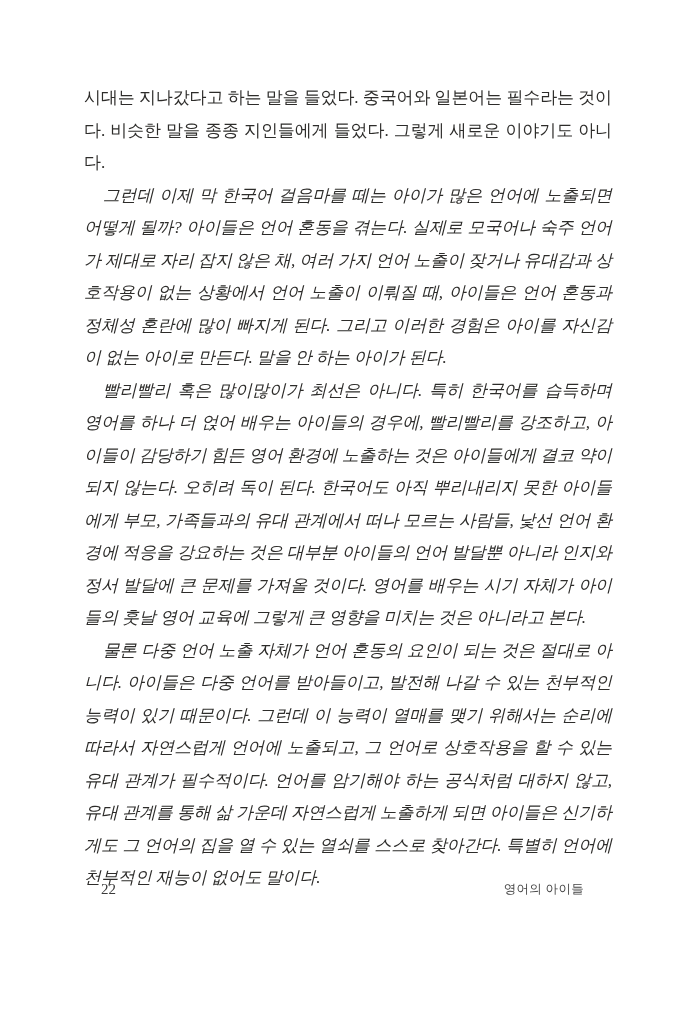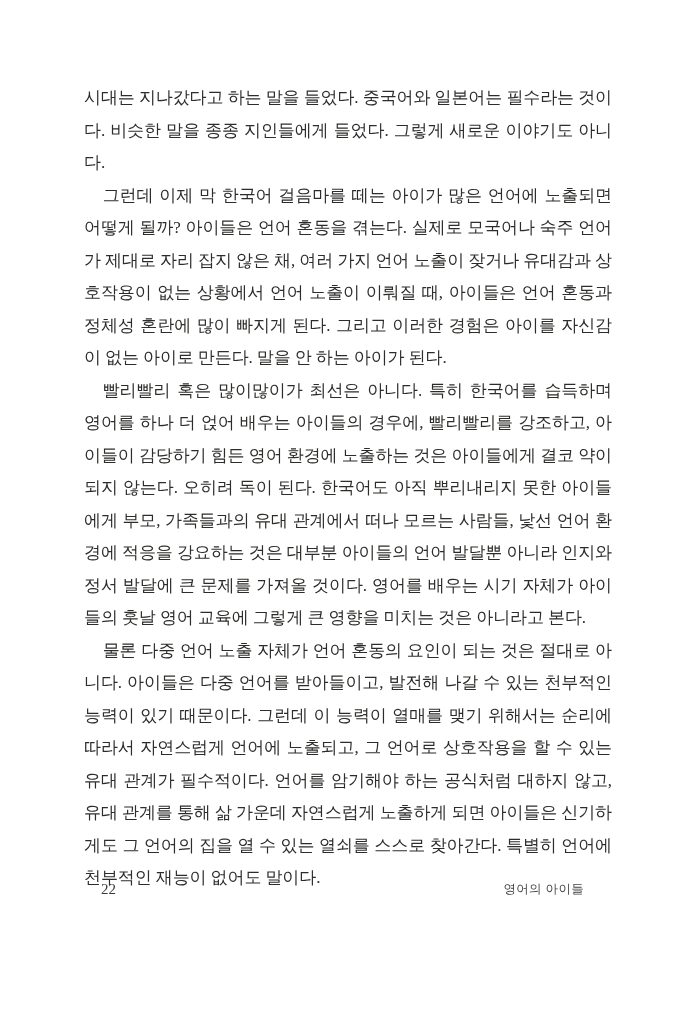--- a/index.html
+++ b/index.html
@@ -27,39 +27,40 @@
     text-justify: inter-character;
     word-break: break-all;
     letter-spacing: -0.1px;
   }
   .text-block p {
     margin: 0;
     padding: 0;
   }
   .text-block p.indented {
     text-indent: 1.1em;
+    font-style: italic;
   }
   .footer {
     position: absolute;
     left: 84px;
     top: 881px;
     width: 528px;
     display: flex;
     justify-content: space-between;
     align-items: flex-end;
   }
   .page-number {
     padding-left: 17px;
     font-family: "Liberation Serif", "DejaVu Serif", serif;
     font-size: 15px;
     color: #3a3a3a;
   }
   .running-title {
     padding-right: 28px;
-    font-family: Liberation Sans, sans-serif;
+    font-family: Liberation Serif, serif;
     font-size: 12.5px;
     color: #454545;
     letter-spacing: 0.3px;
   }
 </style>
 </head>
 <body>
 
 <div class="page">
 

